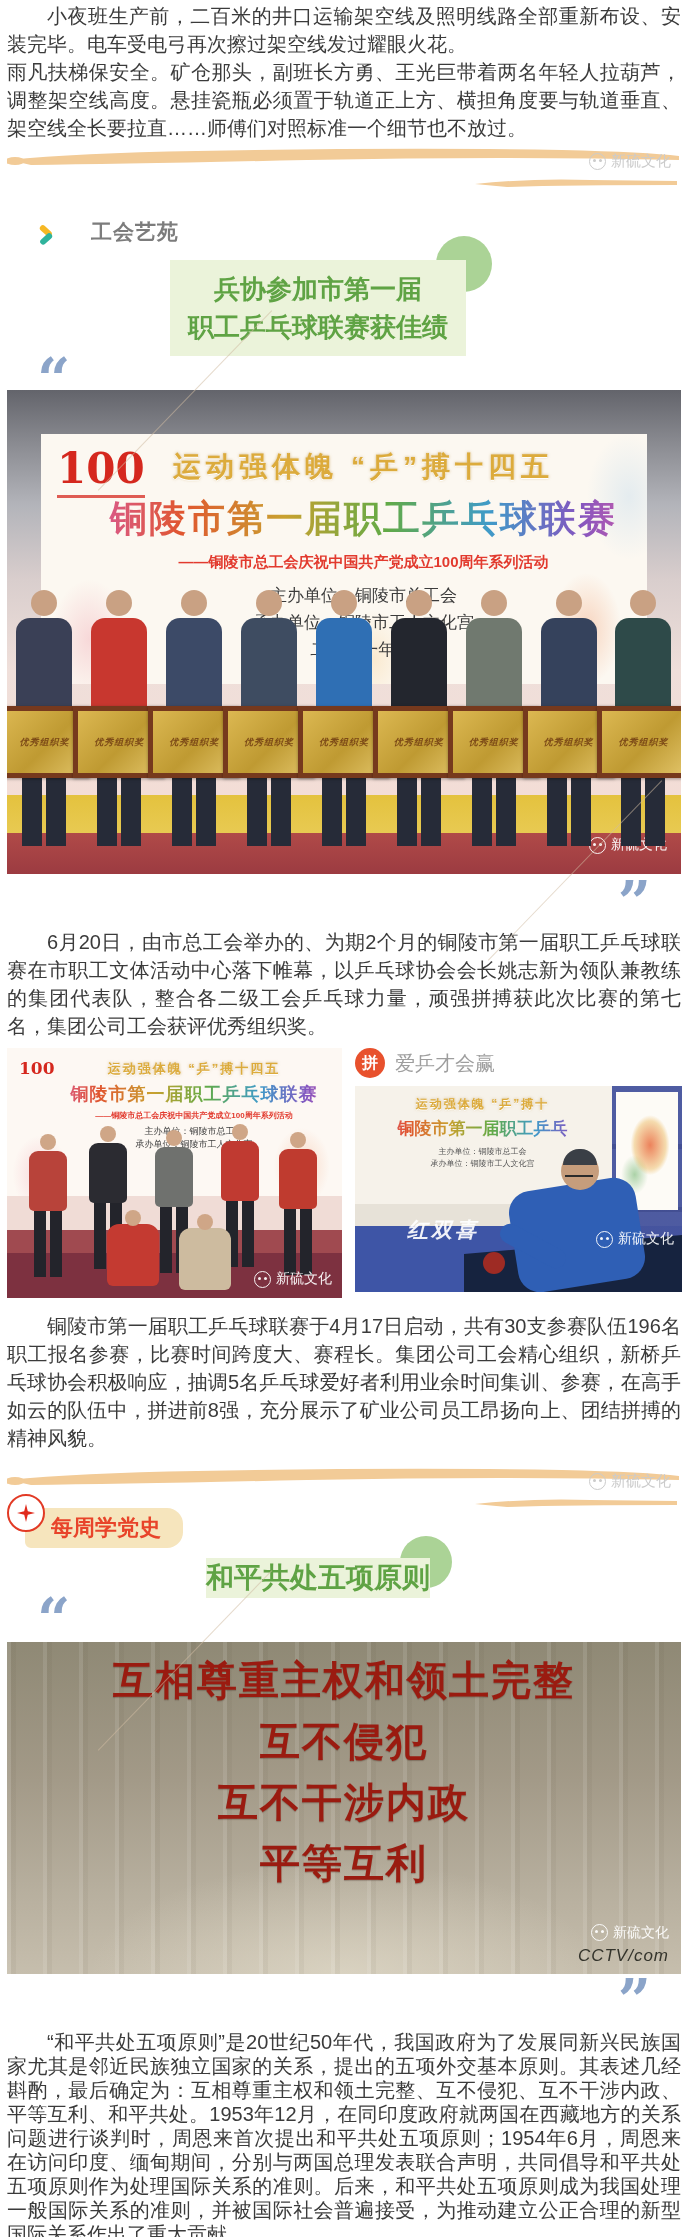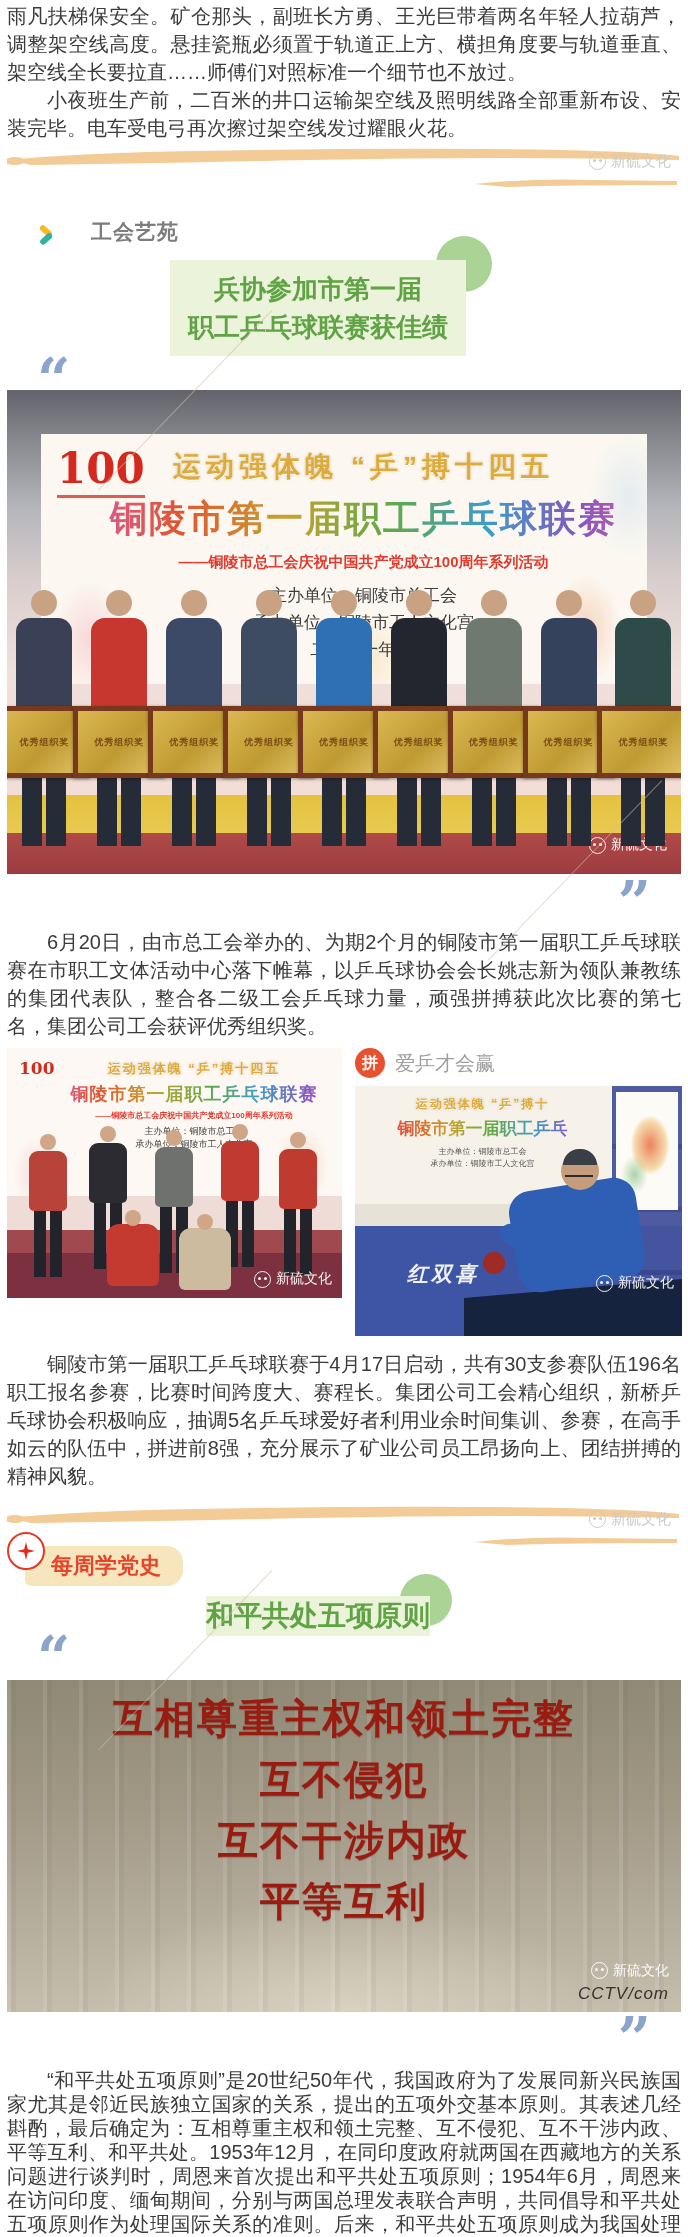--- a/index.html
+++ b/index.html
@@ -59,21 +59,21 @@
   .logo100::after{content:"";display:block;margin-top:5px;height:3px;background:rgba(213,40,30,.75);}
   .bt{text-align:center;margin-left:39px;}
   .gold{color:#dcab3c;font-weight:bold;letter-spacing:5px;text-shadow:0 1px 0 #fff,0 0 3px rgba(175,125,30,.55);}
   .rainbow{font-weight:bold;color:#bf56a0;background:linear-gradient(90deg,#d75ba5,#e0562f 18%,#c9a12f 36%,#62aa46 54%,#3f9bc8 72%,#8356c0 88%,#d75ba5);-webkit-background-clip:text;background-clip:text;}
   @supports ((-webkit-background-clip:text) or (background-clip:text)){.rainbow{color:transparent;}}
   .bt-line1{margin-top:14px;font-size:28px;}
   .bt-line2{margin-top:8px;font-size:37px;letter-spacing:2px;}
   .bt-line3{margin-top:9px;font-size:15px;color:#e23a2e;font-weight:bold;}
   .bt-org{margin-top:10px;font-size:17px;line-height:27px;color:#3c3c3c;}
   .p1-people{position:absolute;left:0;right:0;bottom:26px;display:flex;justify-content:space-around;align-items:flex-end;z-index:2;}
-  .person{position:relative;width:64px;height:258px;display:flex;flex-direction:column;align-items:center;}
+  .person{position:relative;width:64px;height:258px;display:flex;flex-direction:column;align-items:center;font-style:italic;}
   .person .head{width:26px;height:26px;border-radius:50%;background:#c9a183;}
   .person .torso{width:56px;height:122px;border-radius:14px 14px 8px 8px;margin-top:2px;}
   .person .legs{width:44px;height:106px;background:linear-gradient(90deg,#262b38 0 45%,transparent 45% 55%,#262b38 55% 100%);}
   .person .plaque{position:absolute;top:116px;left:50%;transform:translateX(-50%);width:82px;height:62px;
     background:linear-gradient(135deg,#dcb852,#bf9a32 55%,#e0c266);border:5px solid #76391d;box-shadow:0 1px 3px rgba(0,0,0,.35);
     display:flex;align-items:center;justify-content:center;}
   .person .plaque span{font-size:9px;color:#7c4a17;font-weight:bold;letter-spacing:1px;}
 
   
   .p-after-photo{margin-top:6px;}
@@ -93,21 +93,21 @@
   .sp .head{width:16px;height:16px;border-radius:50%;background:#cfa687;}
   .sp .torso{width:38px;height:60px;border-radius:9px 9px 5px 5px;margin-top:1px;}
   .sp .legs{width:28px;height:66px;background:linear-gradient(90deg,#23242b 0 42%,transparent 42% 58%,#23242b 58% 100%);}
   .kp{position:absolute;width:52px;height:62px;border-radius:12px 12px 6px 6px;}
   .kp::before{content:"";position:absolute;top:-14px;left:50%;transform:translateX(-50%);width:16px;height:16px;border-radius:50%;background:#cfa687;}
 
   .right-col{display:flex;flex-direction:column;gap:8px;flex:1;}
   .caption-row{display:flex;align-items:center;gap:10px;height:30px;}
   .pin-icon{width:30px;height:30px;border-radius:50%;background:#e8512d;color:#fff;font-size:16px;font-weight:bold;display:flex;align-items:center;justify-content:center;flex:0 0 30px;}
   .caption-text{font-size:20px;color:#9e9e9e;}
-  .photo3{position:relative;width:327px;height:250px;overflow:hidden;
+  .photo3{position:relative;width:327px;height:206px;overflow:hidden;
     background:linear-gradient(180deg,#f6f2ea 0 118px,#e7e2d8 118px 140px,#3e55a6 140px 250px);}
   .p3-bannertext{position:absolute;left:10px;top:10px;width:235px;text-align:center;}
   .p3-line1{font-size:12px;letter-spacing:2px;}
   .p3-line2{margin-top:4px;font-size:17px;}
   .p3-orgs{margin-top:6px;font-size:8px;color:#5a5a5a;line-height:12px;}
   .p3-poster{position:absolute;right:4px;top:6px;width:62px;height:118px;background:#fdfbf6;
     background-image:radial-gradient(26px 40px at 55% 45%, rgba(230,90,40,.75), rgba(230,160,40,.35) 60%, transparent 75%),radial-gradient(18px 26px at 30% 70%, rgba(90,170,90,.5), transparent 75%);}
   .p3-pads{position:absolute;right:0;top:0;width:70px;height:250px;background:repeating-linear-gradient(180deg,#46549e 0 58px,#3a478f 58px 63px);opacity:.95;}
   .p3-table{position:absolute;right:-12px;bottom:-14px;width:230px;height:62px;background:#16233f;transform:skewY(-5deg);}
   .p3-head{position:absolute;left:206px;top:66px;width:38px;height:38px;border-radius:50%;background:#c69d7c;}
@@ -138,22 +138,22 @@
   .cctv-text{display:block;margin-top:1px;font-size:17px;font-weight:normal;color:#33332b;font-style:italic;letter-spacing:1px;}
 </style>
 </head>
 <body>
 
 <div class="page">
   <span class="diag" style="left:60px;top:400px;"></span>
   <span class="diag" style="left:450px;top:870px;"></span>
   <span class="diag" style="left:60px;top:1660px;"></span>
 
+  <p class="para indent">小夜班生产前，二百米的井口运输架空线及照明线路全部重新布设、安装完毕。电车受电弓再次擦过架空线发过耀眼火花。</p>
   <p class="para">雨凡扶梯保安全。矿仓那头，副班长方勇、王光巨带着两名年轻人拉葫芦，调整架空线高度。悬挂瓷瓶必须置于轨道正上方、横担角度要与轨道垂直、架空线全长要拉直……师傅们对照标准一个细节也不放过。</p>
-  <p class="para indent">小夜班生产前，二百米的井口运输架空线及照明线路全部重新布设、安装完毕。电车受电弓再次擦过架空线发过耀眼火花。</p>
 
   <div class="divider">
     <svg class="brush-main" viewBox="0 0 674 22" preserveAspectRatio="none">
       <path d="M2 14 Q 70 7 190 5 Q 400 1 555 4 Q 640 6 672 10 L 672 14 Q 500 10 300 14 Q 120 18 24 19 Z" fill="#f2cb97"></path>
       <ellipse cx="8" cy="15" rx="10" ry="4" fill="#f2cb97"></ellipse>
     </svg>
     <svg class="brush-tail" viewBox="0 0 210 12" preserveAspectRatio="none">
       <path d="M4 8 Q 60 2 120 4 L 206 5 L 206 9 Q 100 9 36 11 Z" fill="#f2cb97"></path>
     </svg>
     <span class="wm wm-grey">

